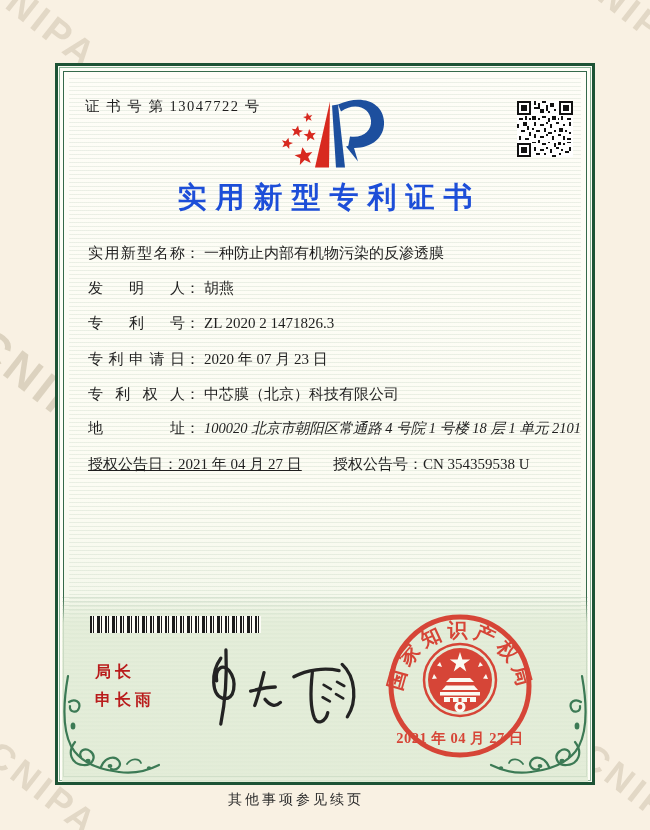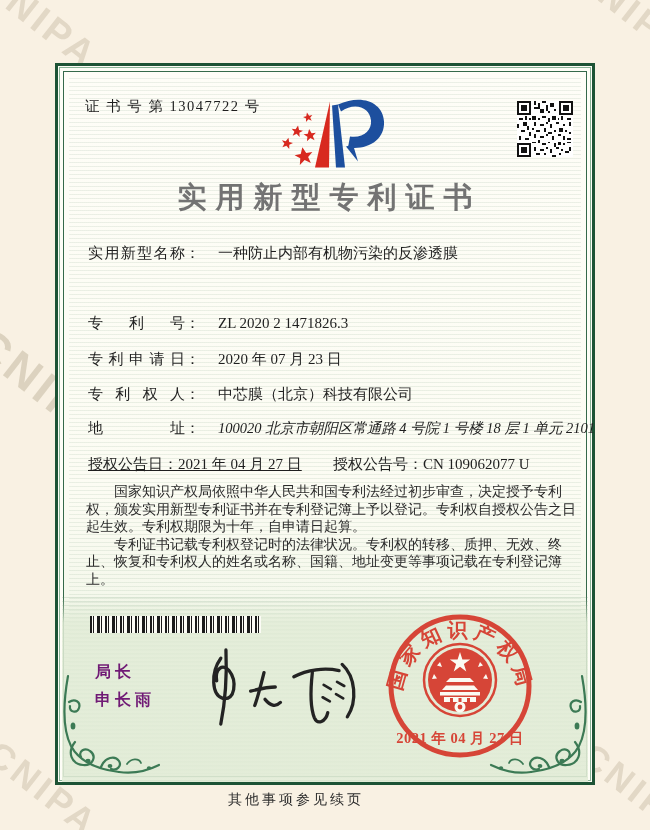--- a/index.html
+++ b/index.html
@@ -26,36 +26,36 @@
       background:repeating-linear-gradient(0deg,rgba(110,150,118,0.13) 0 1px,rgba(110,150,118,0) 1px 4px);}
   .band{position:absolute;left:62px;top:597px;width:526px;height:185px;z-index:3;
       background:linear-gradient(180deg,rgba(226,236,215,0) 0,rgba(226,236,215,0.85) 14%,rgba(226,236,215,0.9) 100%),
       repeating-linear-gradient(0deg,rgba(100,145,108,0.20) 0 1px,rgba(100,145,108,0) 1px 4px);}
   
   .content{position:absolute;inset:0;z-index:5;}
   .cert-no{position:absolute;left:85px;top:97px;font-size:14.5px;letter-spacing:1.5px;}
   .qr{position:absolute;left:517px;top:101px;width:56px;height:56px;}
   .logo{position:absolute;left:258px;top:89px;width:140px;height:86px;}
   .title{position:absolute;left:60px;top:178px;width:530px;text-align:center;
-         font-size:29px;font-weight:bold;letter-spacing:9px;text-indent:9px;color:#737373;}
+         font-size:29px;font-weight:bold;letter-spacing:9px;text-indent:9px;color:#1d4ed8;}
   .row{position:absolute;left:88px;white-space:nowrap;font-size:15px;}
   .row .lbl{display:inline-block;width:97px;text-align:justify;text-align-last:justify;vertical-align:bottom;}
   .row .col{display:inline-block;}
-  .row .val{margin-left:18px;}
+  .row .val{margin-left:4px;}
   .r0{top:244px}.r1{top:279px}.r2{top:314px}.r3{top:350px}.r4{top:385px}.r5{top:419px}
   .r5 .val{font-size:14.5px;font-style:italic;}
   .grant{position:absolute;top:455px;left:88px;white-space:nowrap;font-size:15px;text-decoration:underline;}
   .grant2{position:absolute;top:455px;left:333px;white-space:nowrap;font-size:15px;}
   .paras{position:absolute;left:86px;top:483px;width:490px;font-size:14px;line-height:17.5px;color:#2b2b2b;}
   .paras p{margin:0;text-indent:2em;}
   .barcode{position:absolute;left:90px;top:616px;width:171px;height:17px;background:
      repeating-linear-gradient(90deg,#1a1a1a 0 2px,#fbfbf5 2px 3px,#1a1a1a 3px 4px,#fbfbf5 4px 7px,
      #1a1a1a 7px 10px,#fbfbf5 10px 11px,#1a1a1a 11px 12px,#fbfbf5 12px 15px);}
   .director{position:absolute;left:95px;font-family:"Liberation Sans","DejaVu Sans",sans-serif;
-            font-weight:bold;font-size:16px;letter-spacing:4px;color:#701a75;}
+            font-weight:bold;font-size:16px;letter-spacing:4px;color:#b91c1c;}
   .d1{top:662px}.d2{top:690px}
   .sig{position:absolute;left:192px;top:644px;width:180px;height:86px;}
   .seal{position:absolute;left:382px;top:612px;width:156px;height:150px;}
   .page-info{position:absolute;left:60px;top:747px;width:530px;text-align:center;font-size:12.5px;letter-spacing:2px;}
   .orn{position:absolute;top:668px;width:105px;height:112px;}
   .orn.bl{left:61px;} .orn.br{left:484px;transform:scaleX(-1);}
   .footer-note{position:absolute;left:0;top:791px;width:592px;text-align:center;font-size:14px;
                letter-spacing:3px;color:#2d2d2d;}
 </style>
 </head>
@@ -131,44 +131,43 @@
         <use href="#st" transform="translate(29,54) scale(6) rotate(14)"></use>
         <use href="#st" transform="translate(46,67) scale(9.5) rotate(-10)"></use>
       </g>
     </svg>
 
     <div class="title">实用新型专利证书</div>
 
     <div class="row r0">
       <span class="lbl">实用新型名称</span><span class="col">：</span><span class="val">一种防止内部有机物污染的反渗透膜</span>
     </div>
+    <div class="row r1">
+      <span class="lbl">发明人</span><span class="col">：</span><span class="val">胡燕</span>
+    </div>
     <div class="row r2">
       <span class="lbl">专利号</span><span class="col">：</span><span class="val">ZL 2020 2 1471826.3</span>
     </div>
     <div class="row r3">
       <span class="lbl">专利申请日</span><span class="col">：</span><span class="val">2020 年 07 月 23 日</span>
     </div>
     <div class="row r4">
       <span class="lbl">专利权人</span><span class="col">：</span><span class="val">中芯膜（北京）科技有限公司</span>
     </div>
     <div class="row r5">
       <span class="lbl">地址</span><span class="col">：</span><span class="val">100020 北京市朝阳区常通路 4 号院 1 号楼 18 层 1 单元 2101</span>
     </div>
 
     <div class="grant">
       <span>授权公告日</span><span>：</span><span>2021 年 04 月 27 日</span>
     </div>
     <div class="grant2">
-      <span>授权公告号</span><span>：</span><span>CN 109062077 U</span>
-    </div>
-
-    <div class="paras">
-      <p>国家知识产权局依照中华人民共和国专利法经过初步审查，决定授予专利权，颁发实用新型专利证书并在专利登记簿上予以登记。专利权自授权公告之日起生效。专利权期限为十年，自申请日起算。</p>
-      <p>专利证书记载专利权登记时的法律状况。专利权的转移、质押、无效、终止、恢复和专利权人的姓名或名称、国籍、地址变更等事项记载在专利登记簿上。</p>
-    </div>
+      <span>授权公告号</span><span>：</span><span>CN 354359538 U</span>
+    </div>
+
 
     <div class="barcode"></div>
 
     <div class="director d1">局长</div>
     <div class="director d2">申长雨</div>
 
     <svg class="sig" viewBox="0 0 175 80" fill="none" stroke="#232323" stroke-width="3.2" stroke-linecap="round">
       <path d="M28,12 C18,26 19,48 30,51 C42,54 44,34 36,24 C30,17 22,22 24,34"></path>
       <path d="M33,4 C34,28 32,56 28,76"></path>
       <path d="M70,26 C67,38 64,50 61,58"></path>

